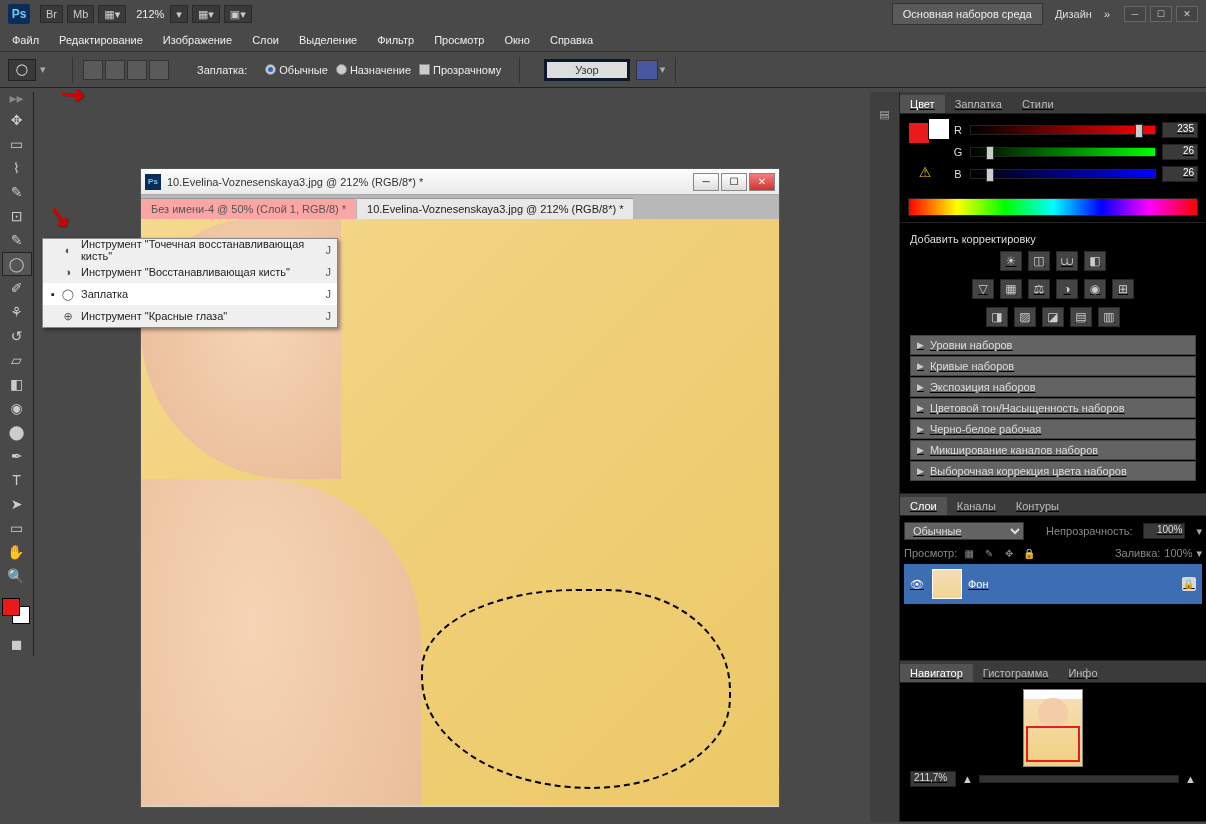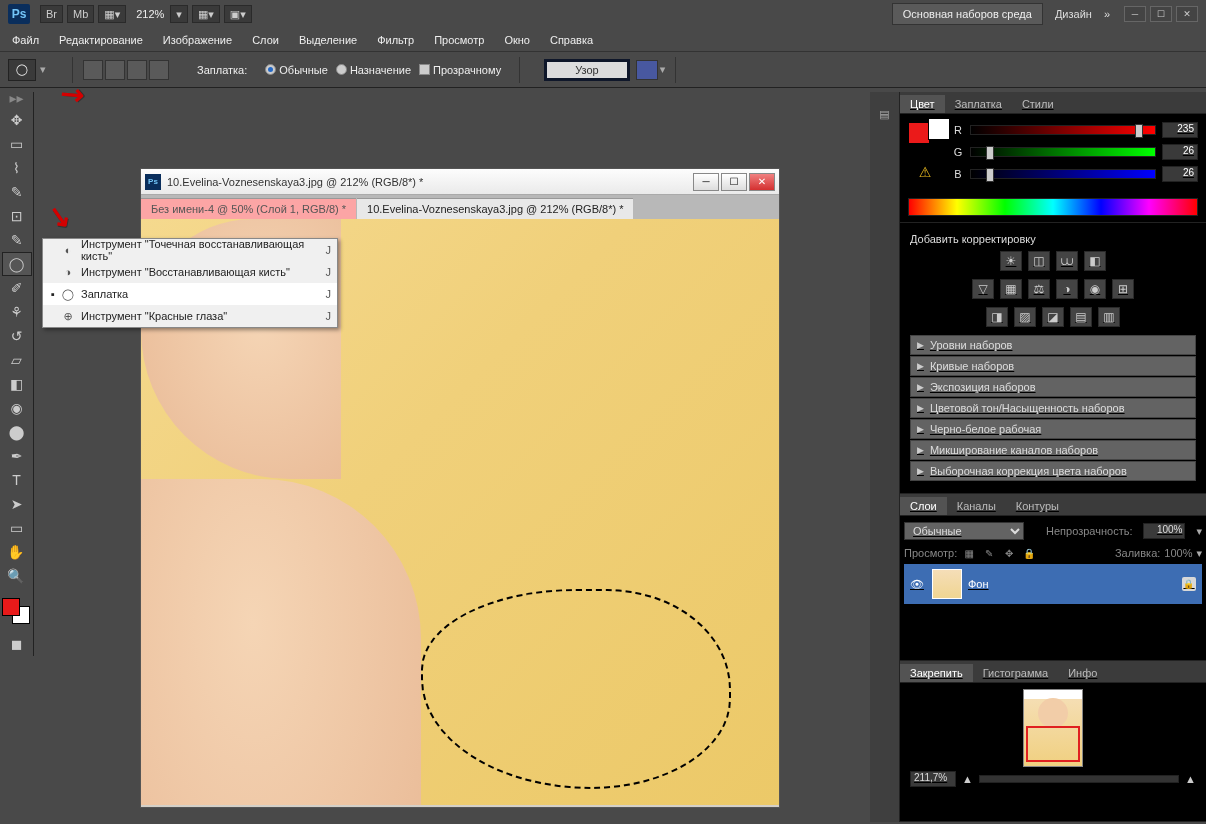--- a/index.html
+++ b/index.html
@@ -411,21 +411,21 @@
           <div class="thumb"></div>
           <div>Фон</div>
           <div class="lock-ic">🔒</div>
         </div>
         <div style="height:52px"></div>
       </div>
     </div>
 
     <div class="panel" style="flex:1">
       <div class="panel-tabs">
-        <div class="ptab active">Закрепить</div>
+        <div class="ptab active">Навигатор</div>
         <div class="ptab">Гистограмма</div>
         <div class="ptab">Инфо</div>
       </div>
       <div class="nav-body">
         <div class="nav-thumb">
           <div class="mini-head"></div>
           <div class="view-rect"></div>
         </div>
         <div class="nav-bottom">
           <div class="zv">211,7%</div>

